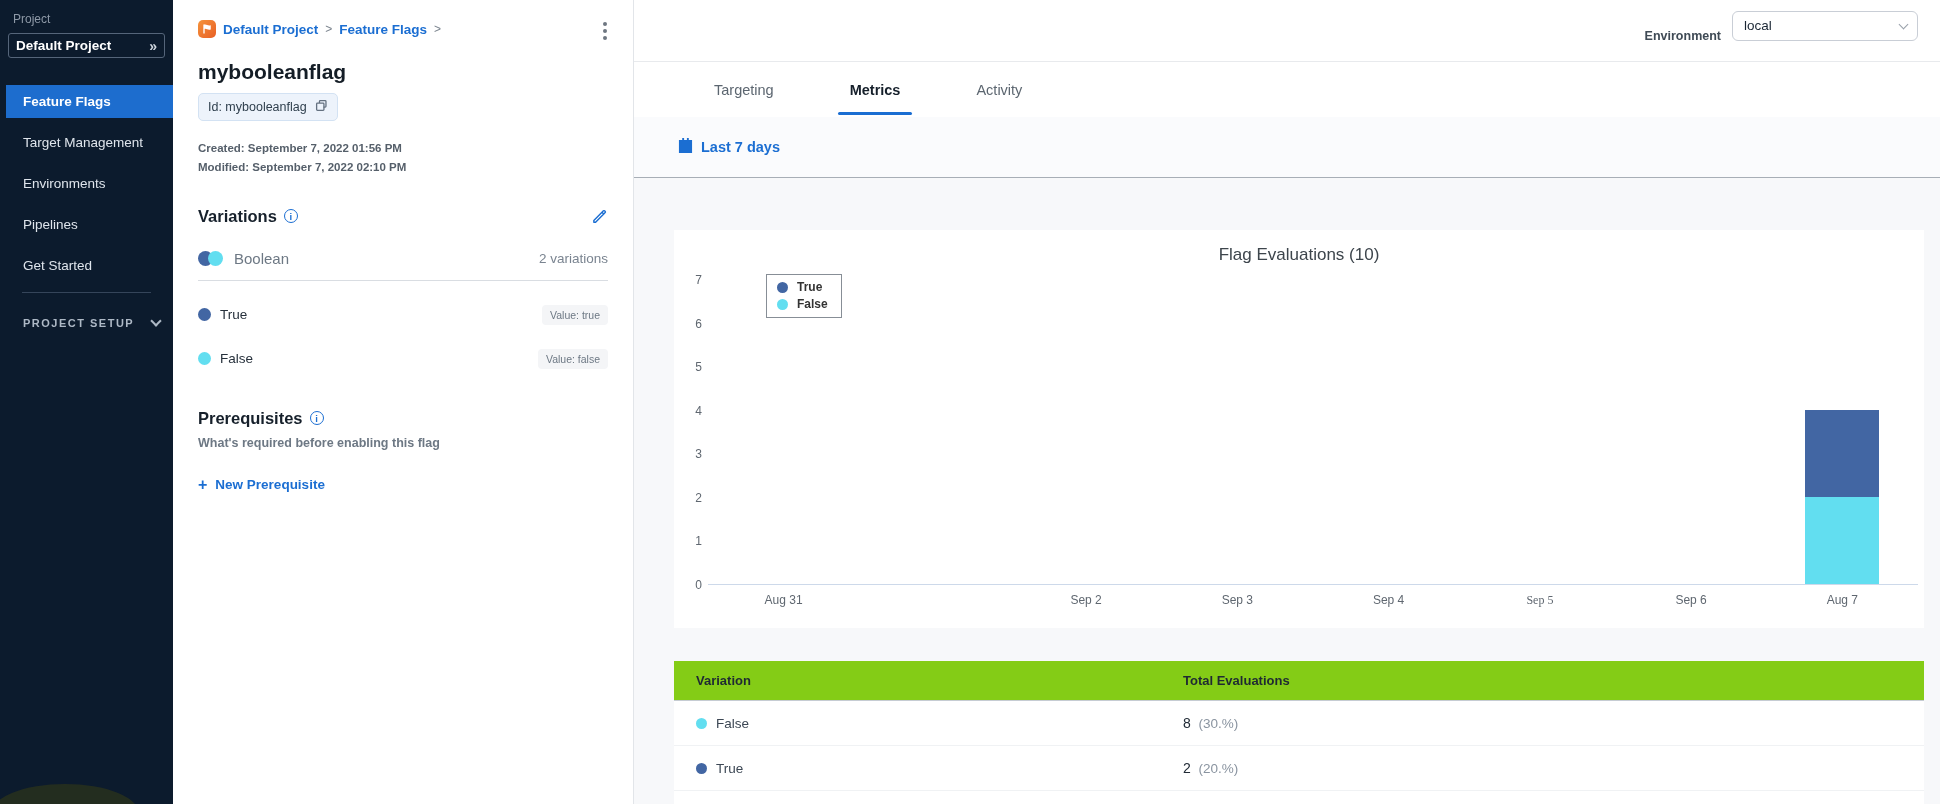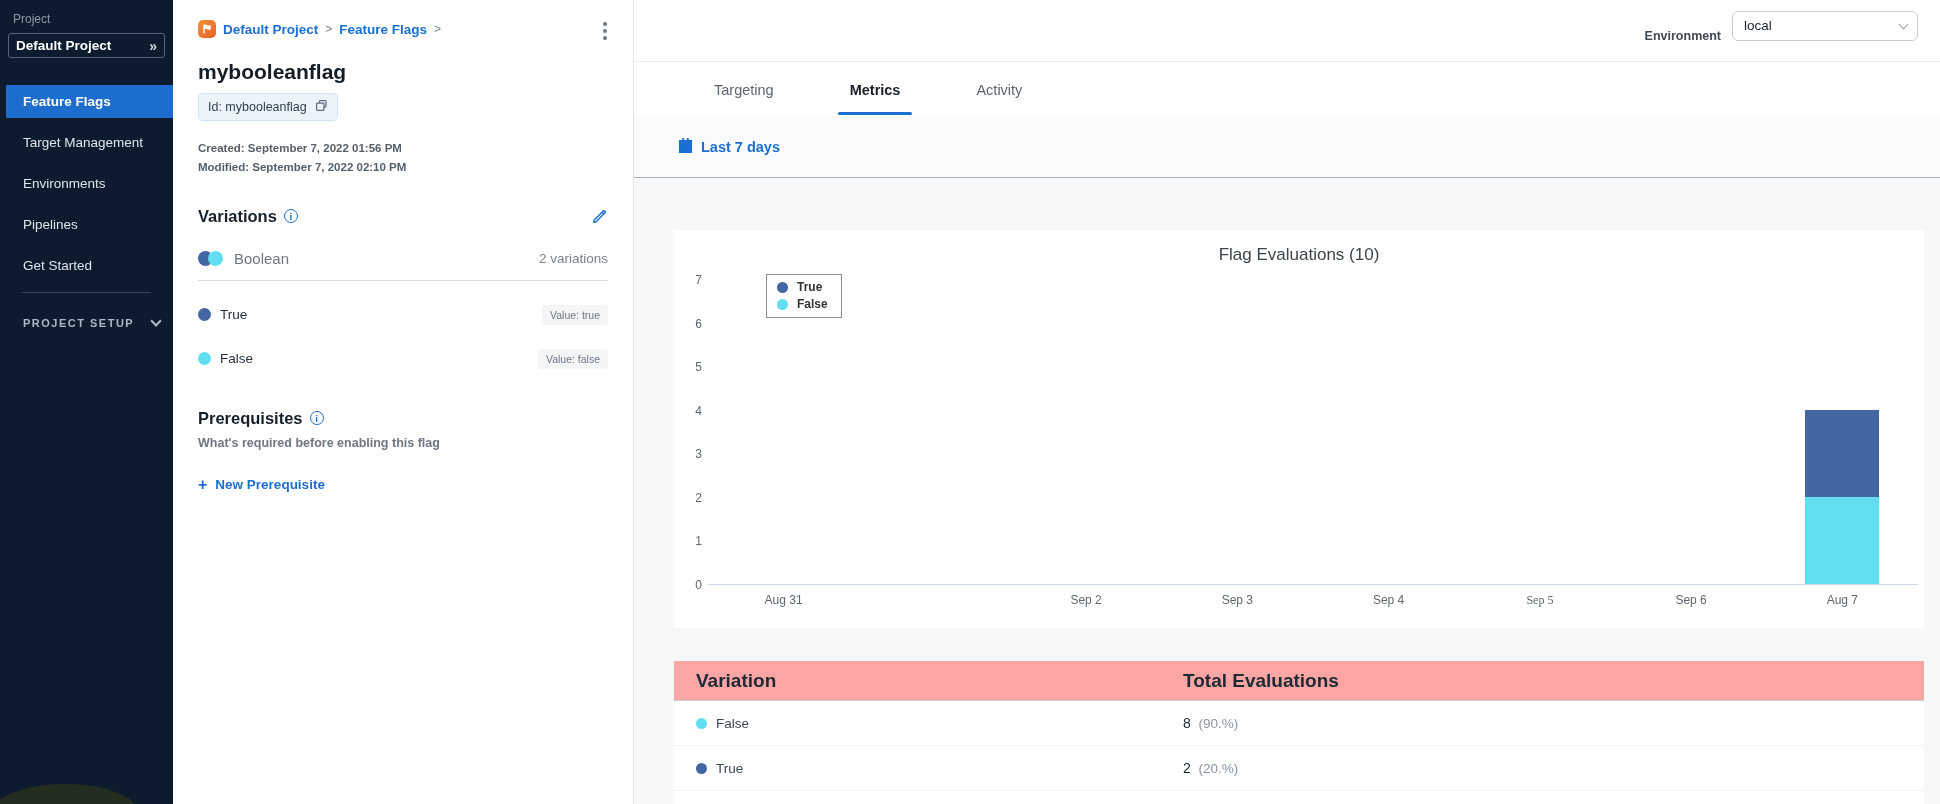--- a/index.html
+++ b/index.html
@@ -97,22 +97,22 @@
   .bar-stack { position:absolute; bottom:0; left:50%; width:74px; margin-left:-37px;
       display:flex; flex-direction:column; }
   .xlabel { position:absolute; top:calc(100% + 9px); width:100%; text-align:center;
       font-size:12px; color:#5f6770; }
   .legend { position:absolute; left:58px; top:-6px; background:#fff; border:1px solid #878e96;
       padding:5px 13px 6px 10px; display:flex; flex-direction:column; gap:3px; z-index:2; }
   .legend-item { display:flex; align-items:center; gap:9px; font-size:12px; font-weight:600; color:#333; }
   .legend-dot { width:11px; height:11px; border-radius:50%; flex:none; }
 
   .table-card { position:absolute; left:40px; right:16px; top:483px; height:220px; background:#fff; }
-  .t-header { display:flex; align-items:center; height:40px; background:#fca5a5;
-      border-bottom:1px solid #c6ccd3; font-size:19px; font-weight:bold; color:#1f2933; }
+  .t-header { display:flex; align-items:center; height:40px; background:#84cc16;
+      border-bottom:1px solid #c6ccd3; font-size:13px; font-weight:bold; color:#1f2933; }
   .t-col1 { width:509px; padding-left:22px; display:flex; align-items:center; gap:9px; }
   .t-col2 { flex:1; }
   .t-row { display:flex; align-items:center; height:45px; border-bottom:1px solid #f0f2f4; font-size:13.5px; }
   .t-row .vname { color:#3c4754; }
   .t-total { color:#212b36; font-size:14px; }
   .t-pct { color:#8a94a0; margin-left:4px; }
 </style>
 </head>
 <body>
 
@@ -303,21 +303,21 @@
         <div class="t-header">
           <div class="t-col1">Variation</div>
           <div class="t-col2">Total Evaluations</div>
         </div>
         <div id="table-body">
             <div class="t-row">
               <div class="t-col1">
                 <span class="var-dot" style="background: rgb(98, 222, 240); width: 11px; height: 11px; margin-right: 0px;"></span>
                 <span class="vname">False</span>
               </div>
-              <div class="t-col2"><span class="t-total">8</span><span class="t-pct"> (90.%)</span></div>
+              <div class="t-col2"><span class="t-total">8</span><span class="t-pct"> (30.%)</span></div>
             </div>
             <div class="t-row">
               <div class="t-col1">
                 <span class="var-dot" style="background: rgb(66, 102, 163); width: 11px; height: 11px; margin-right: 0px;"></span>
                 <span class="vname">True</span>
               </div>
               <div class="t-col2"><span class="t-total">2</span><span class="t-pct"> (20.%)</span></div>
             </div>
           </div>
       </div>

